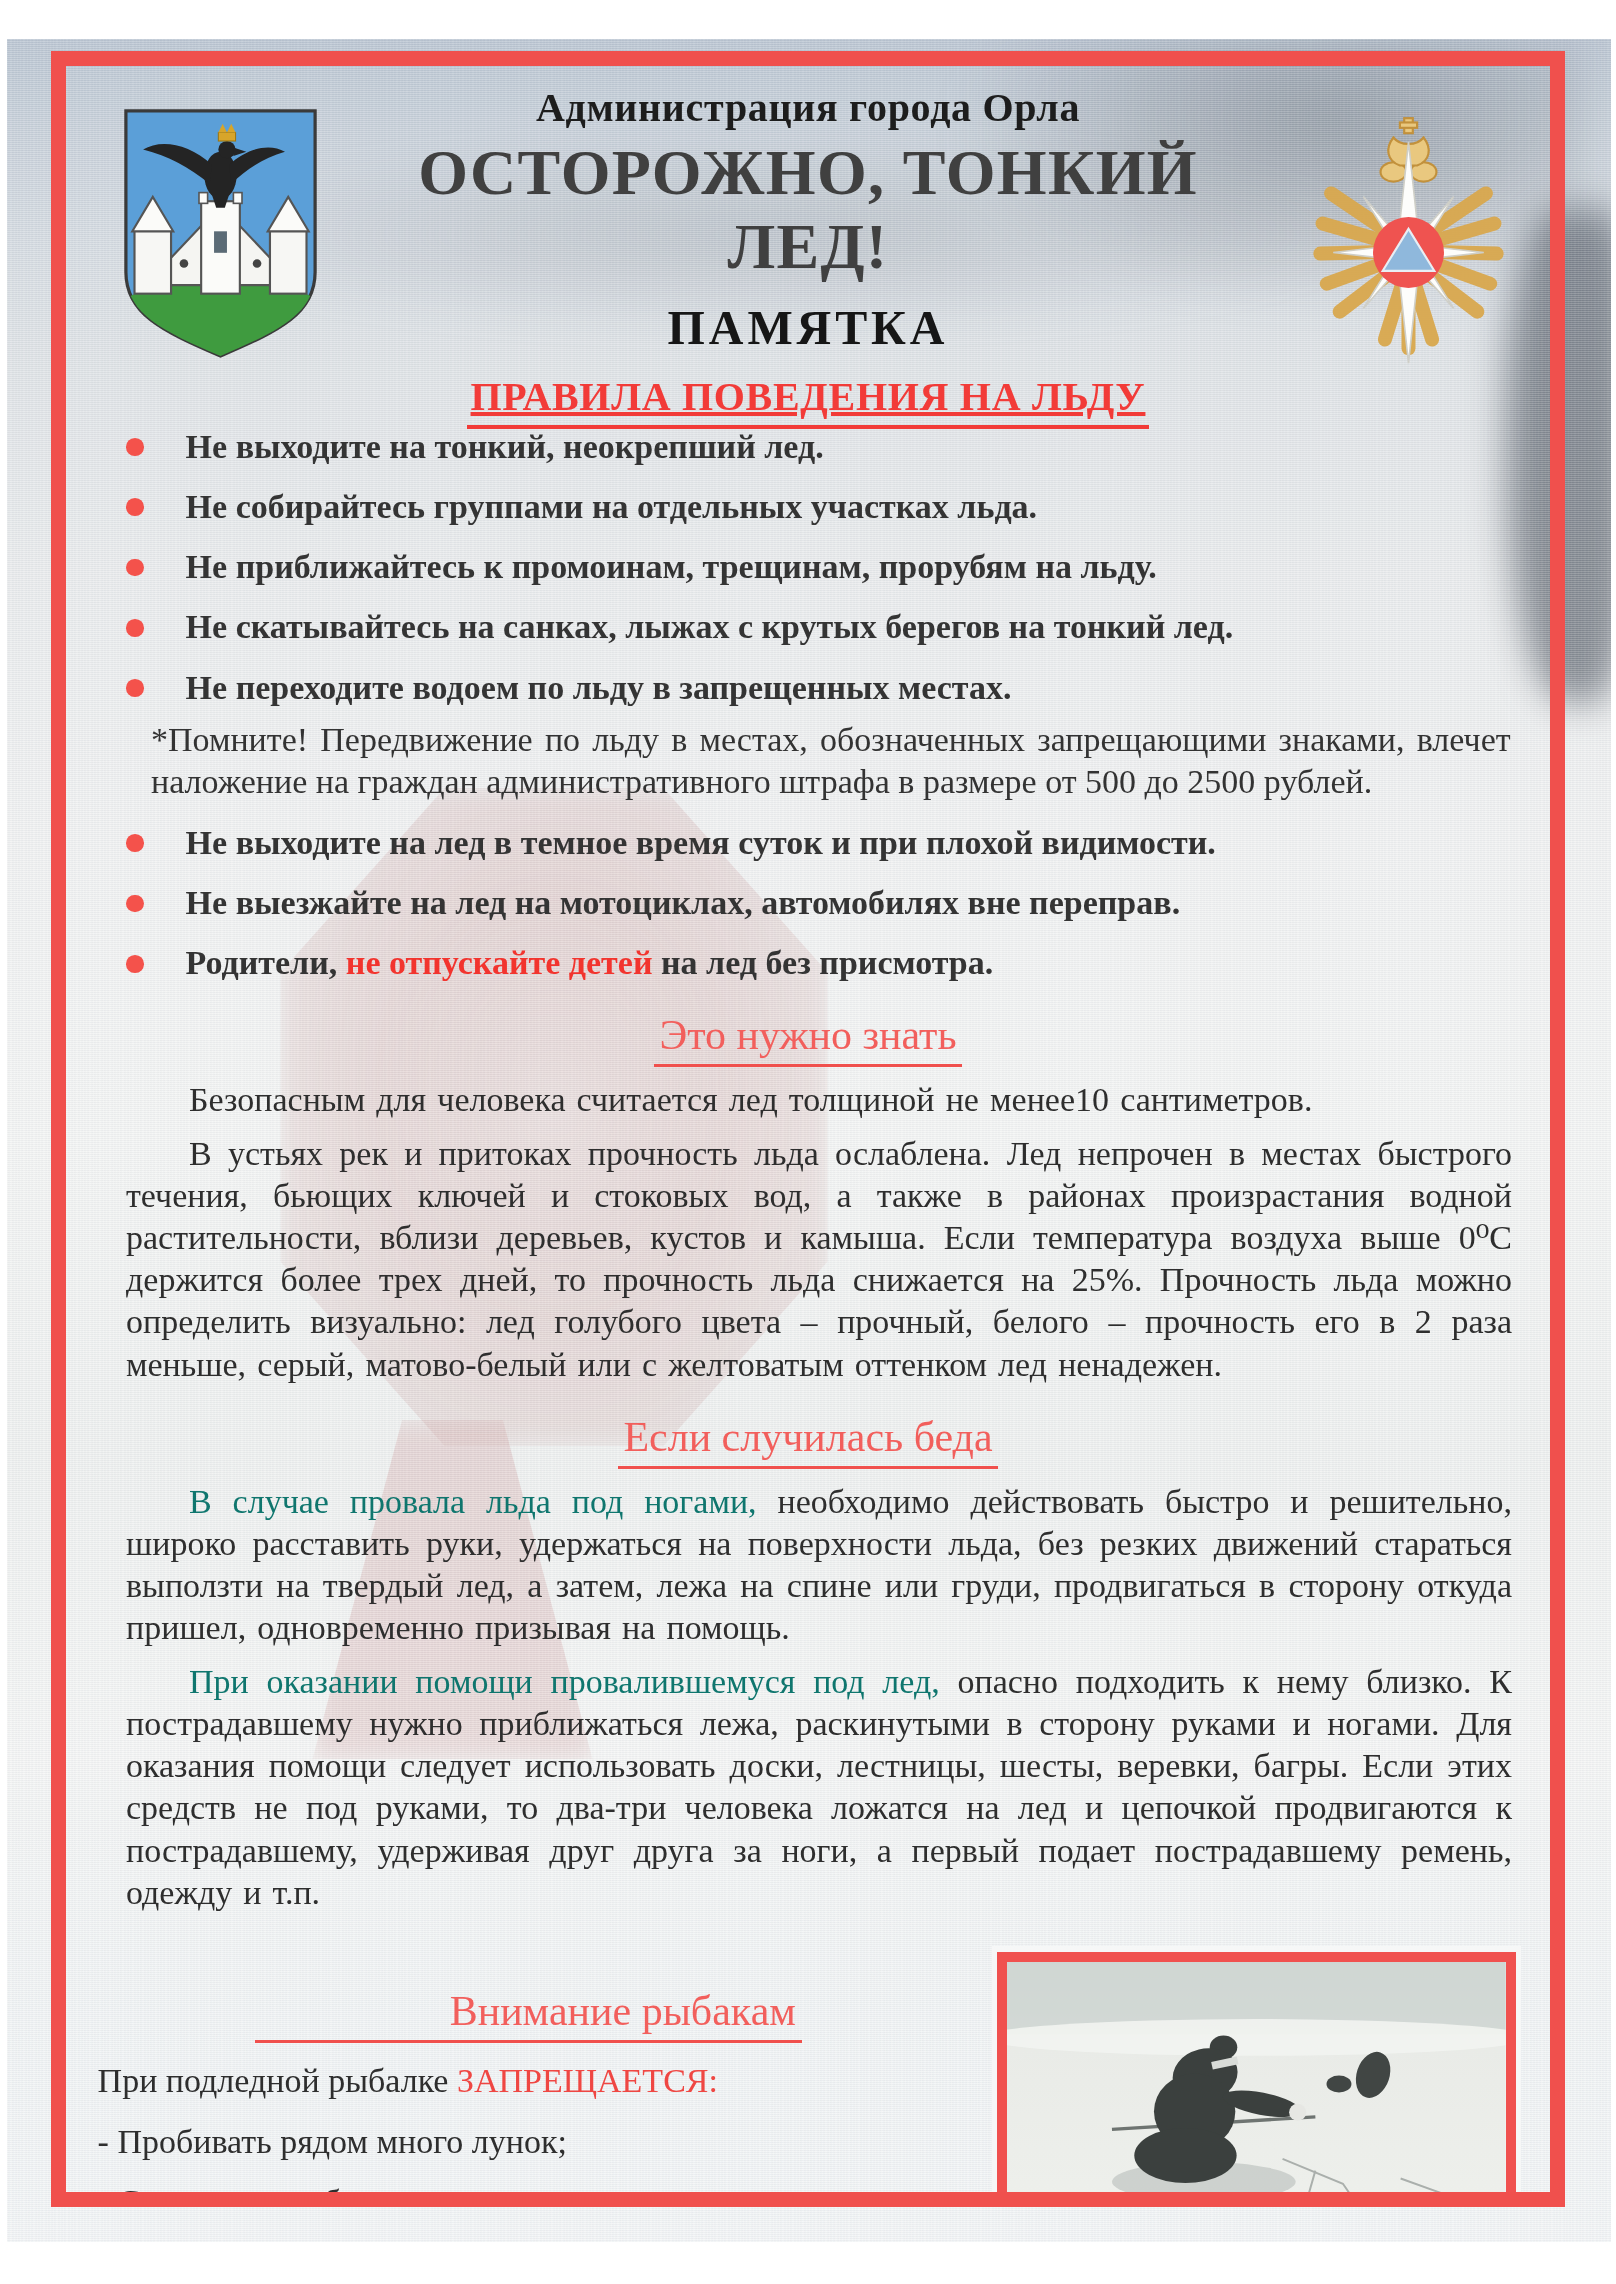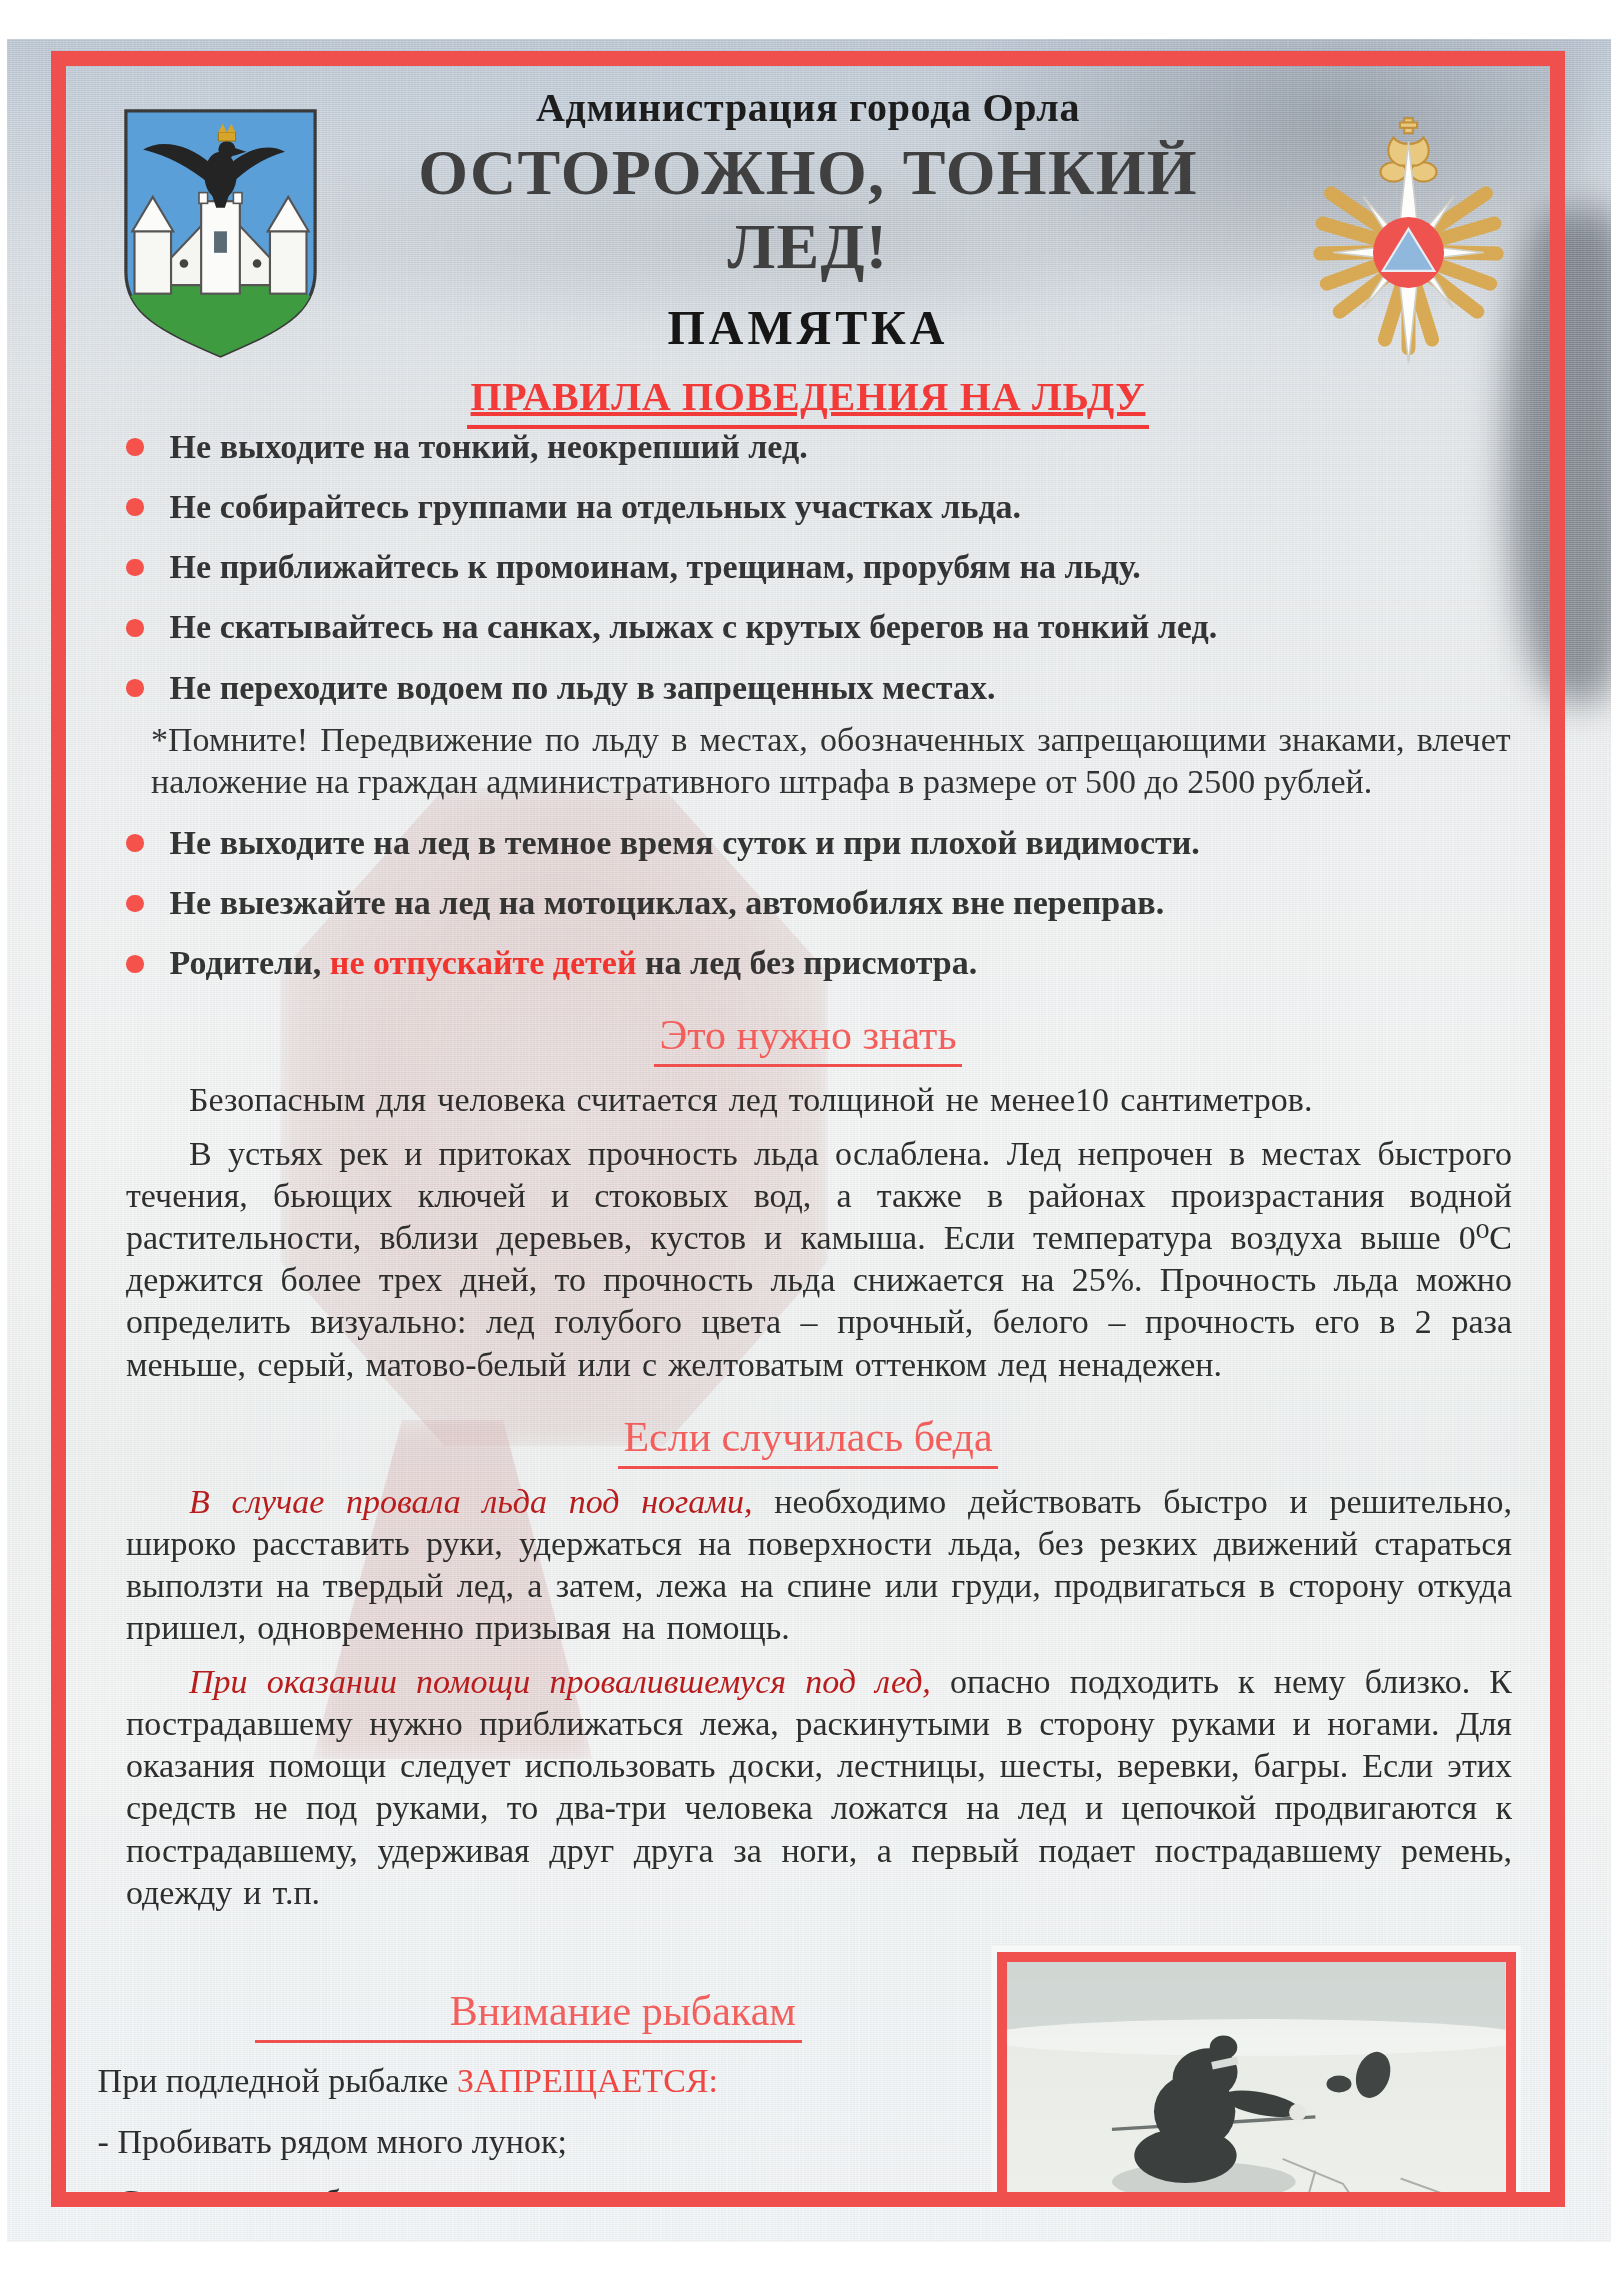--- a/index.html
+++ b/index.html
@@ -56,31 +56,31 @@
   .emblem { position:absolute; right:5.2px; top:23.5px; width:215px; height:292px; }
   .head-center { margin:0 248px; text-align:center; }
   .org-name { font-size:40px; font-weight:bold; color:#1d1d1d; letter-spacing:0.7px; padding-top:9px;text-align:center; }
   .main-title { font-size:64px; font-weight:bold; color:#404040; letter-spacing:1.3px; margin-top:5.2px; }
   .memo-label { font-size:48px; font-weight:bold; color:#161616; letter-spacing:3.9px; margin-top:15.6px; }
   .rules-title { font-size:40px; font-weight:bold; color:#f23b38; margin-top:18px; }
   .rules-title span { display:inline-block; border-bottom:4.6px solid #f23b38; padding:0 3.9px 5.2px; letter-spacing:0.7px;text-decoration:underline; }
 
   
   .rules { margin:17px 6.5px 0 31px; list-style:none; }
-  .rule { display:flex; gap:26px; margin-top:19.5px; font-size:34px; font-weight:bold; color:#343434; line-height:1.2; }
+  .rule { display:flex; gap:42px; margin-top:19.5px; font-size:34px; font-weight:bold; color:#343434; line-height:1.2; }
   .dot { flex:none; width:17.6px; height:17.6px; border-radius:50%; background:#f4524b; margin-top:11.7px; }
   .red-inline { color:#f2342e; }
   .note { margin:10.4px 10.4px 0 56px; font-size:34px; color:#333; line-height:1.24; text-align:justify; }
 
   
   .sec-title { text-align:center; font-size:42px; color:#f25f5c; margin-top:27px; }
   .sec-title span { display:inline-block; border-bottom:3.9px solid #f0504d; padding:0 5.2px 5.2px; }
   .para { font-size:34px; color:#2e2e2e; line-height:1.24; text-align:justify;
           margin:11.7px 9px 0 31px; text-indent:63px; word-spacing:2.6px; }
-  .lead-red { color:#b91c1c; font-style:italic; }
+  .lead-red { color:#0f766e; }
 
   
   .fish-row { display:flex; margin-top:30px; align-items:flex-start; }
   .fish-left { flex:1; padding-right:30px; }
   .fish-title { text-align:center; font-size:42px; color:#f25f5c; margin-top:43px; }
   .fish-title span { display:inline-block; border-bottom:3.9px solid #f0504d; padding:0 6.5px 5.2px 195px; }
   .fish-intro { font-size:34px; color:#2e2e2e; margin:17px 0 0 2.6px; line-height:1.25; }
   .fish-red { color:#ef4743; }
   .fish-item { font-size:34px; color:#2e2e2e; margin:18px 0 0 2.6px; line-height:1.25; }
 

